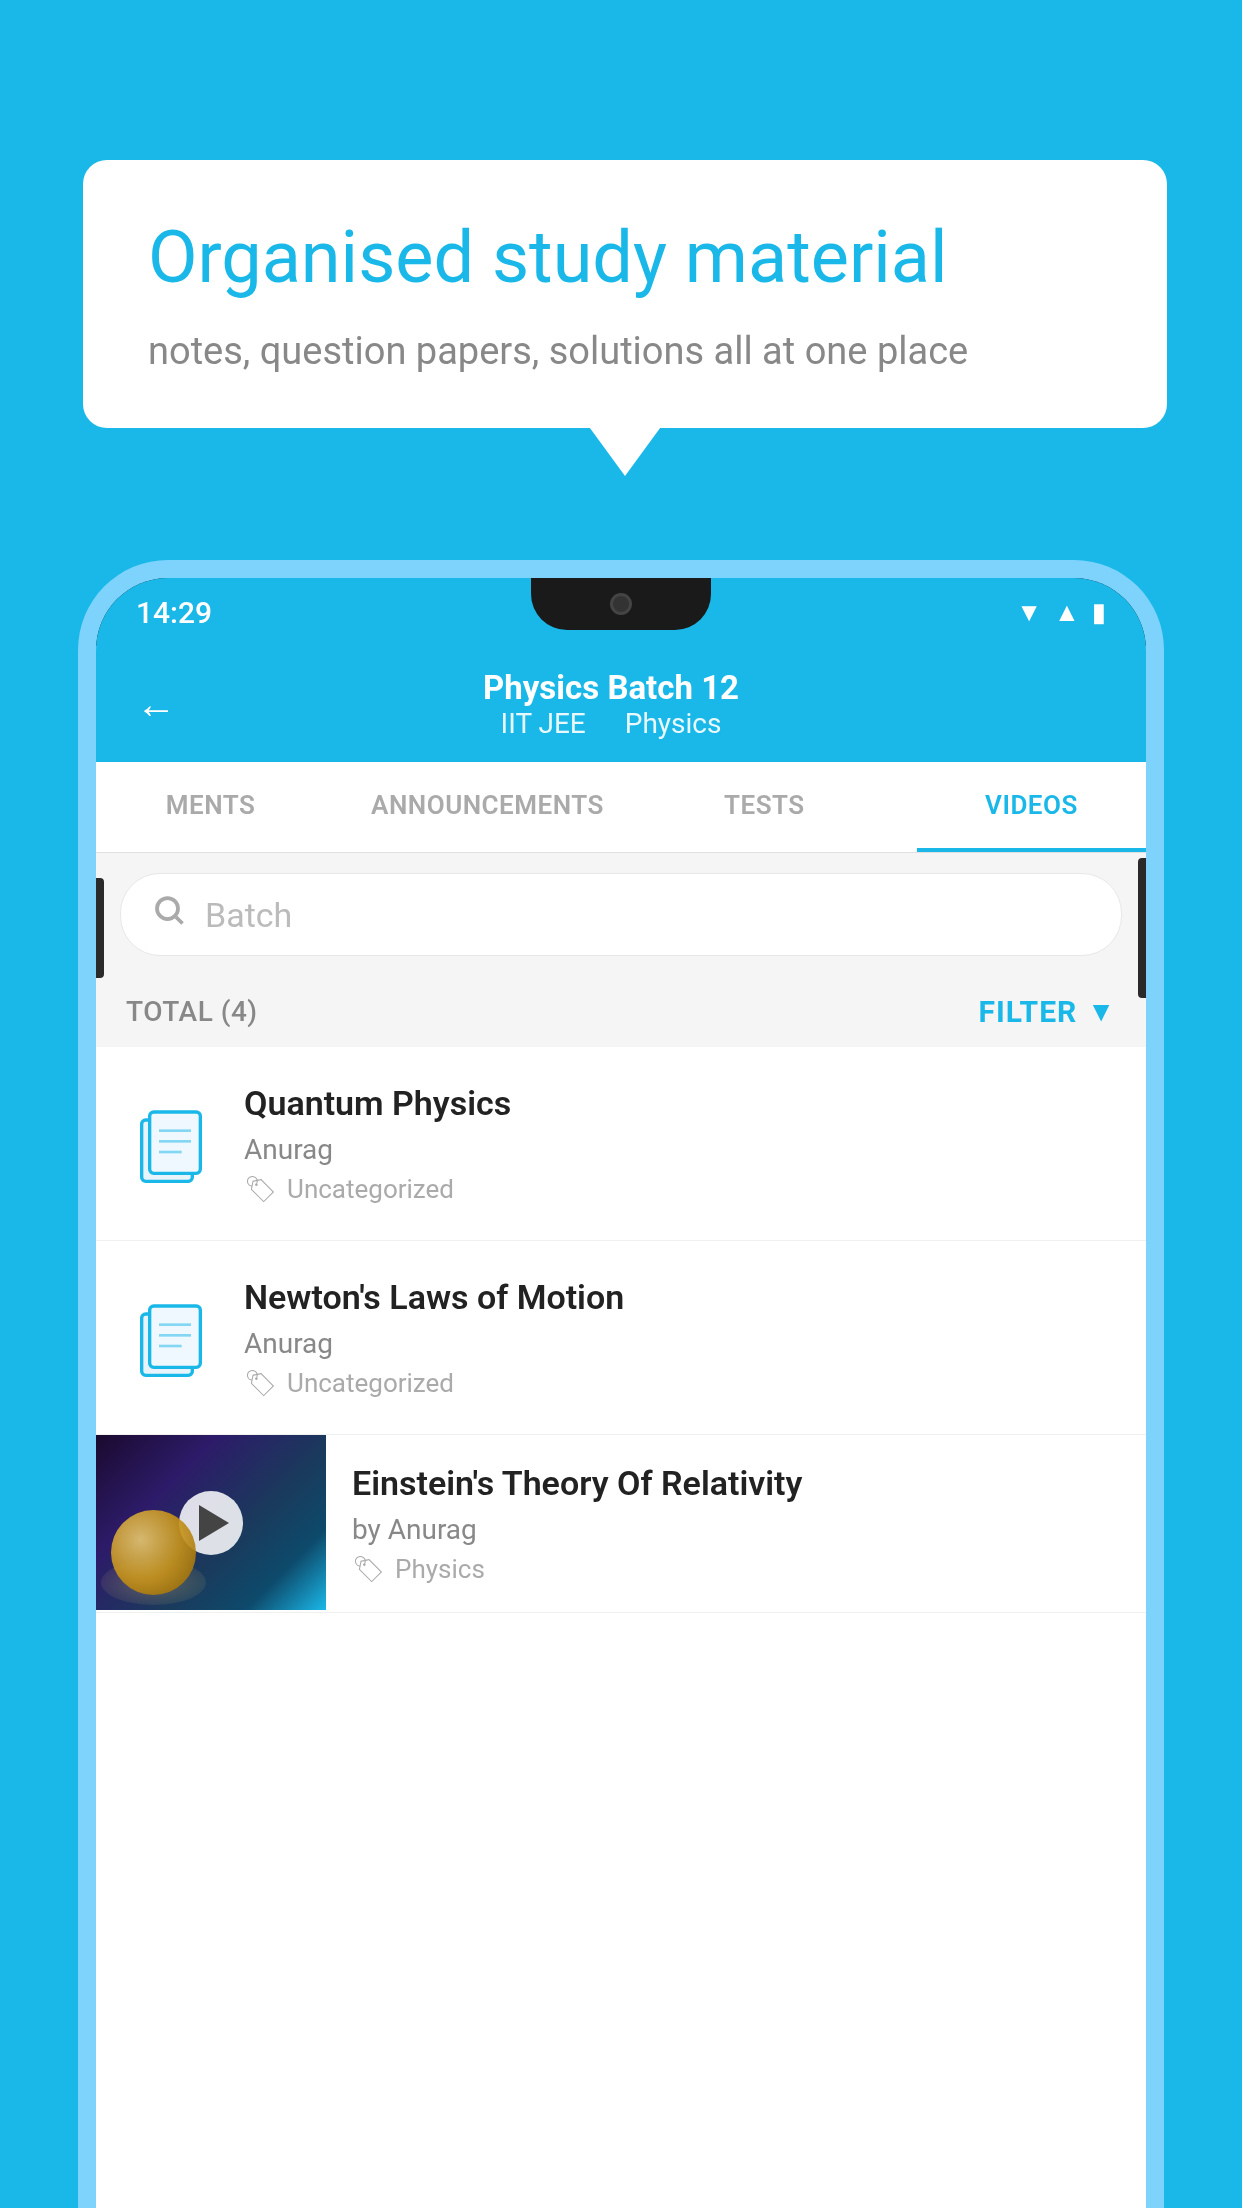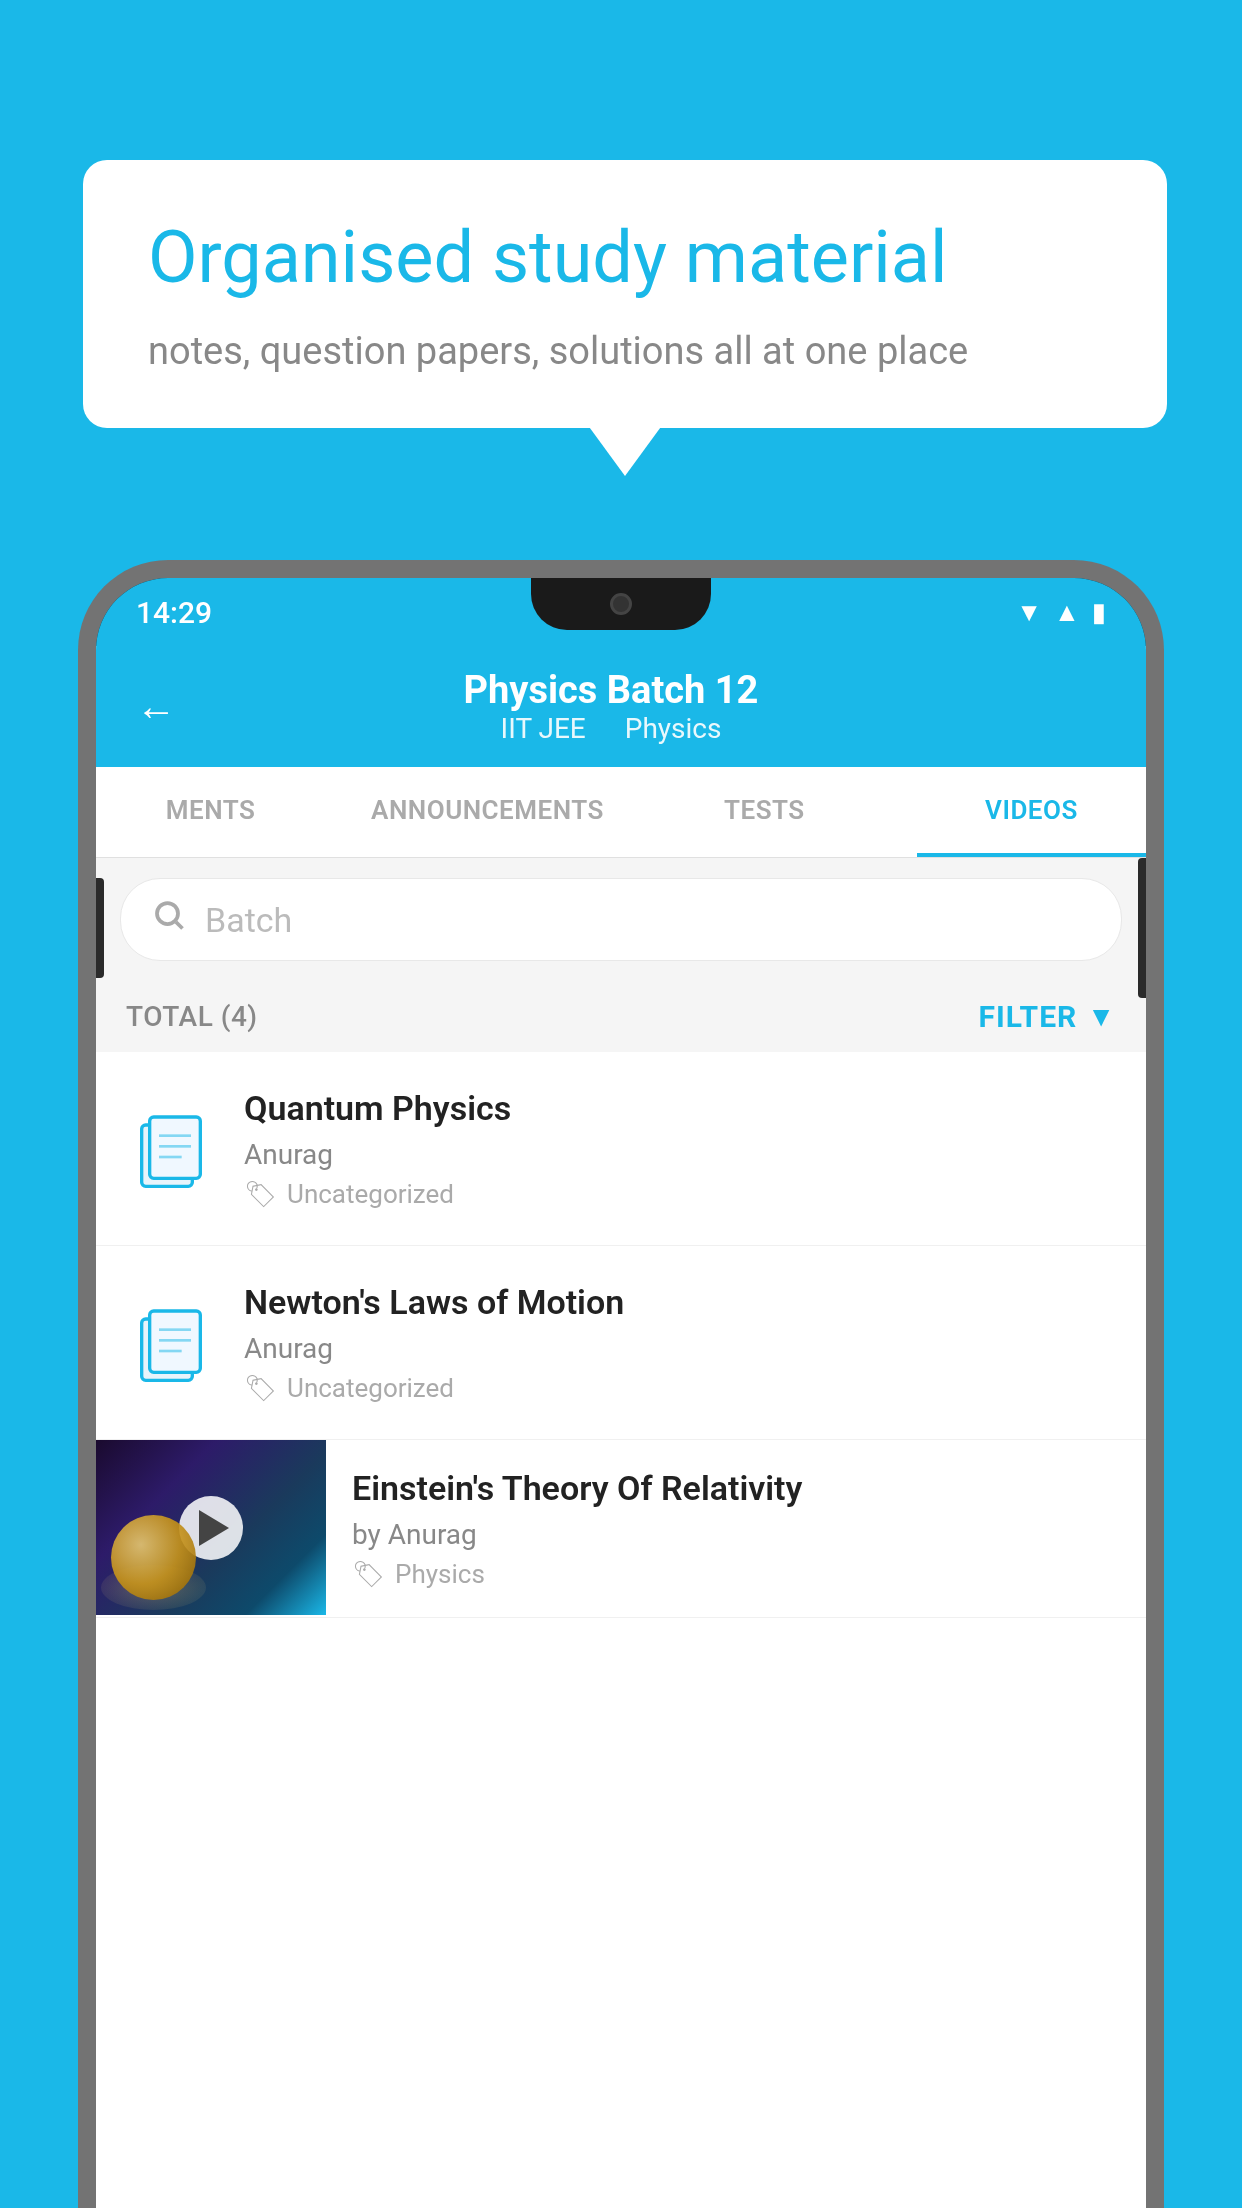--- a/index.html
+++ b/index.html
@@ -57,21 +57,21 @@
       font-weight: 400;
     }
 
     
     .phone-frame {
       position: absolute;
       top: 560px;
       left: 78px;
       right: 78px;
       bottom: 0;
-      background: #737373;
+      background: #7dd3fc;
       border-radius: 90px 90px 0 0;
       overflow: hidden;
     }
 
     .phone-inner {
       position: absolute;
       top: 18px;
       left: 18px;
       right: 18px;
       bottom: 0;
@@ -157,21 +157,21 @@
       cursor: pointer;
     }
 
     .header-title-section {
       flex: 1;
       text-align: center;
     }
 
     .header-title {
       color: white;
-      font-size: 38px;
+      font-size: 33px;
       font-weight: 700;
     }
 
     .header-subtitle {
       color: white;
       font-size: 28px;
       opacity: 0.9;
     }
 
     .header-subtitle span {

